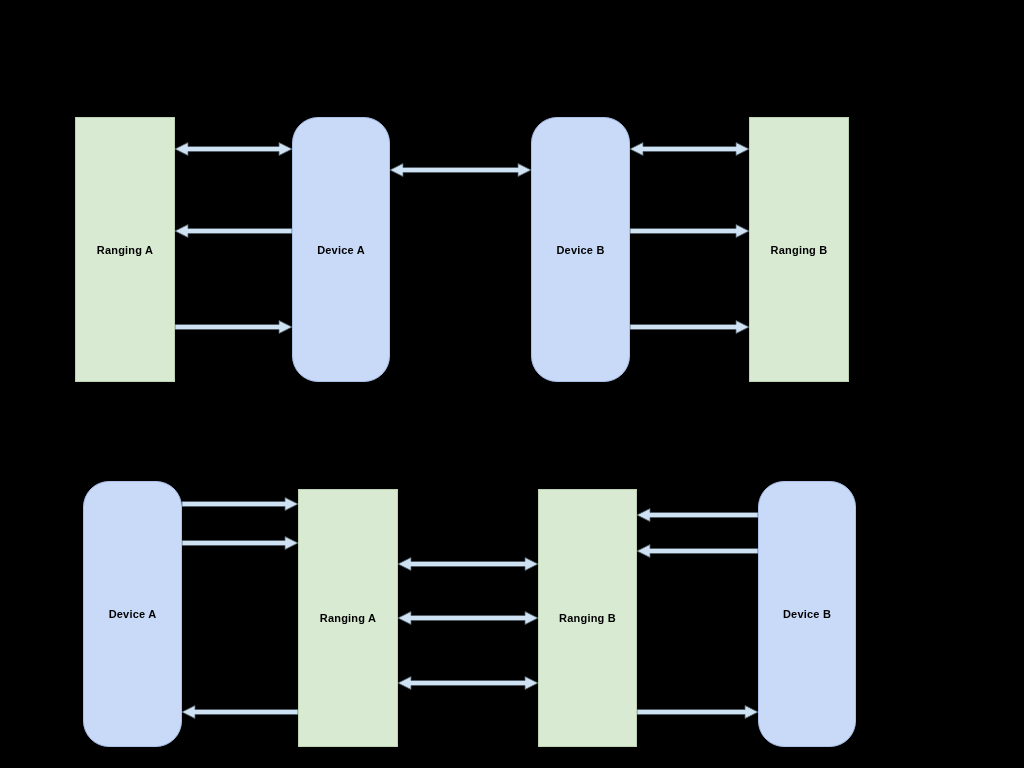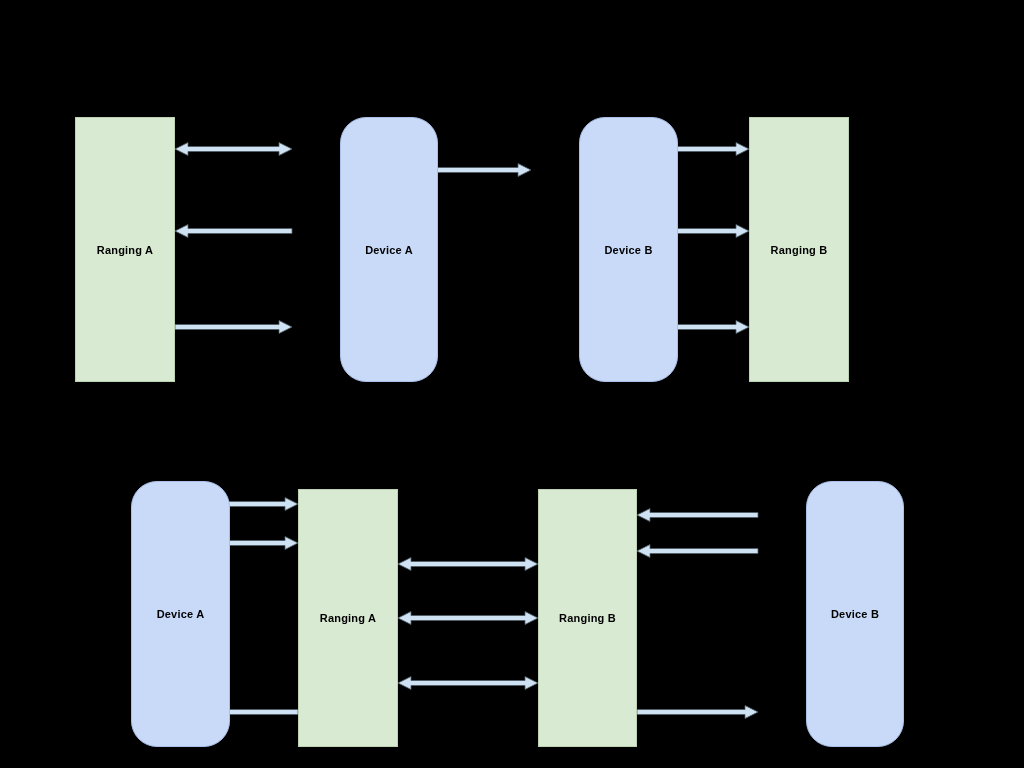--- a/index.html
+++ b/index.html
@@ -33,21 +33,20 @@
     justify-content: center;
     text-align: center;
   }
   .node.green {
     background: var(--green, #d9ead3);
     border: 1px solid var(--green-border, #bdd2b2);
   }
   .node.blue {
     background: var(--blue, #c9daf8);
     border: 1px solid var(--blue-border, #a9bfe6);
-    margin-left: 48px;
   }
   .node.rounded {
     border-radius: 26px;
   }
   .node-label {
     color: var(--label, #000);
     font-weight: bold;
     font-size: 11px;
     letter-spacing: 0.2px;
     white-space: nowrap;

